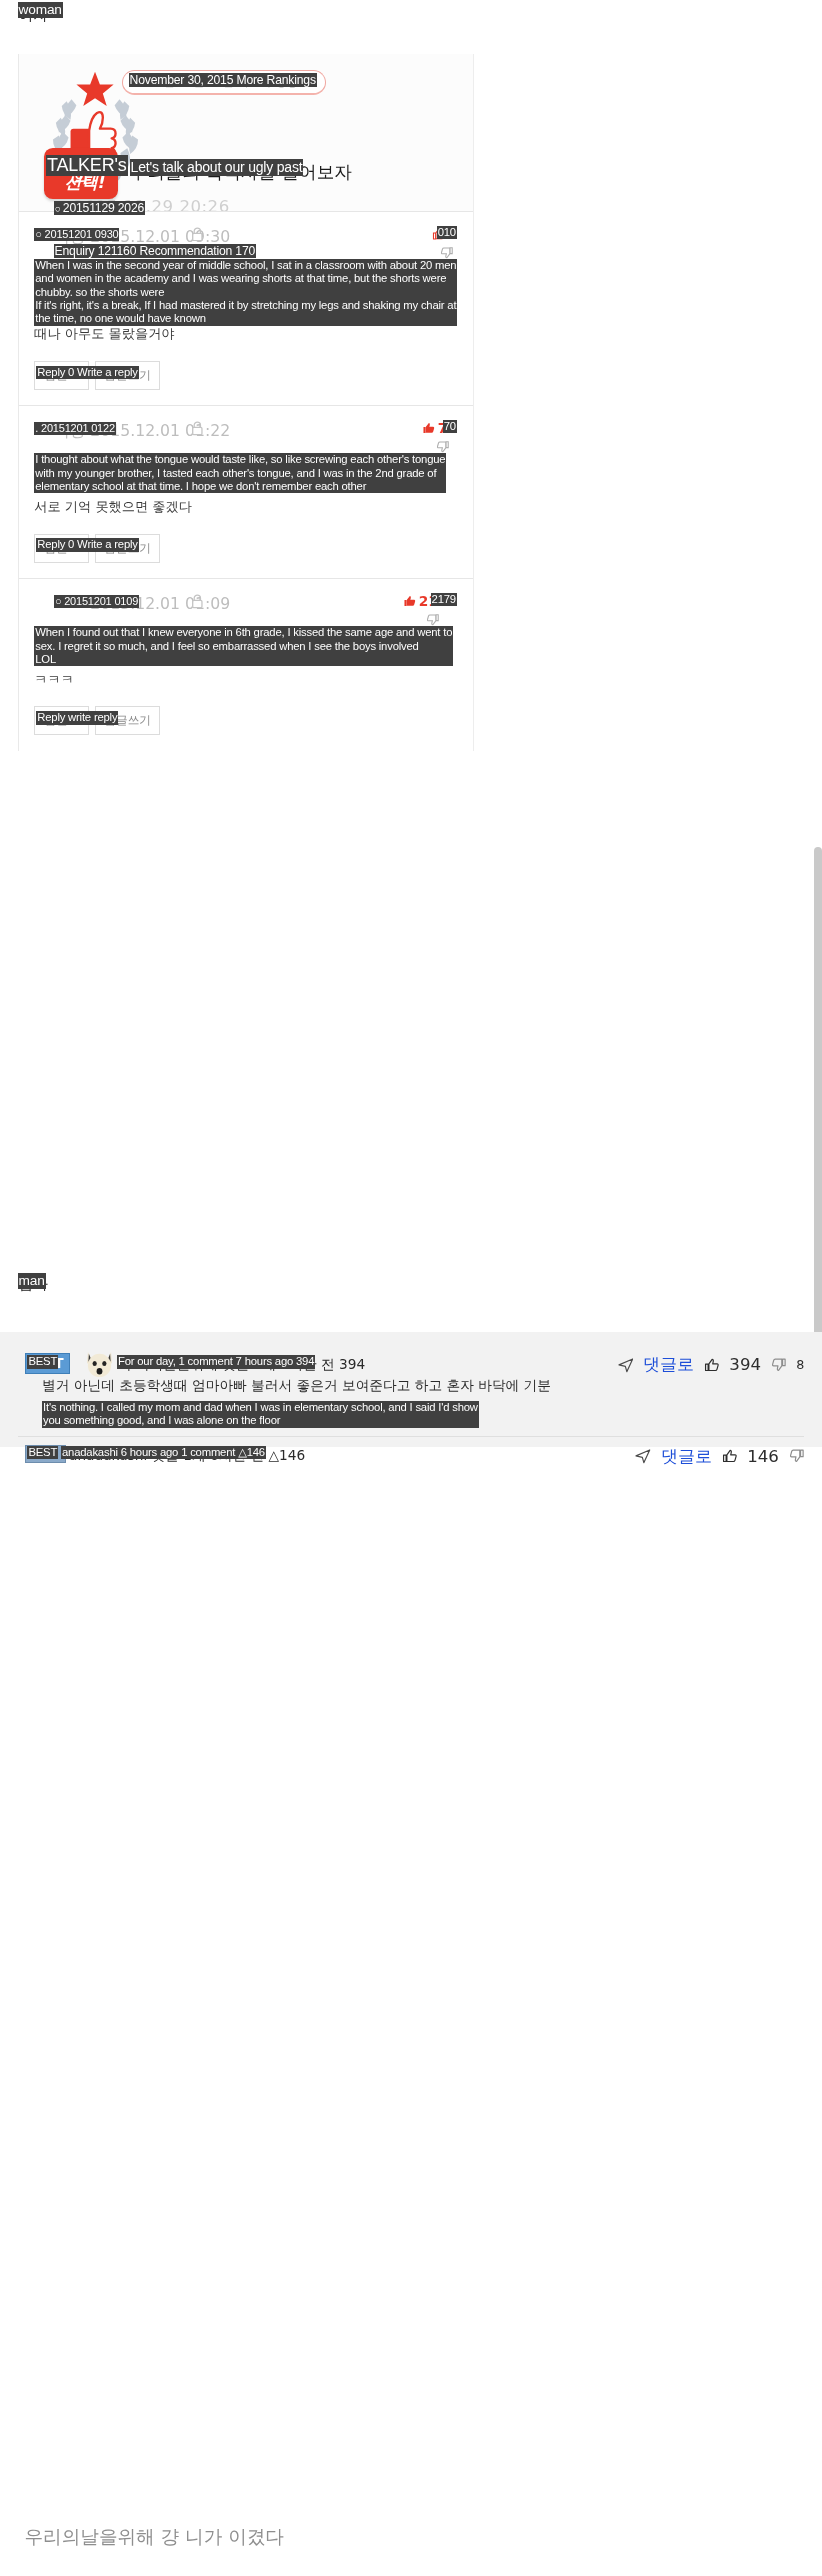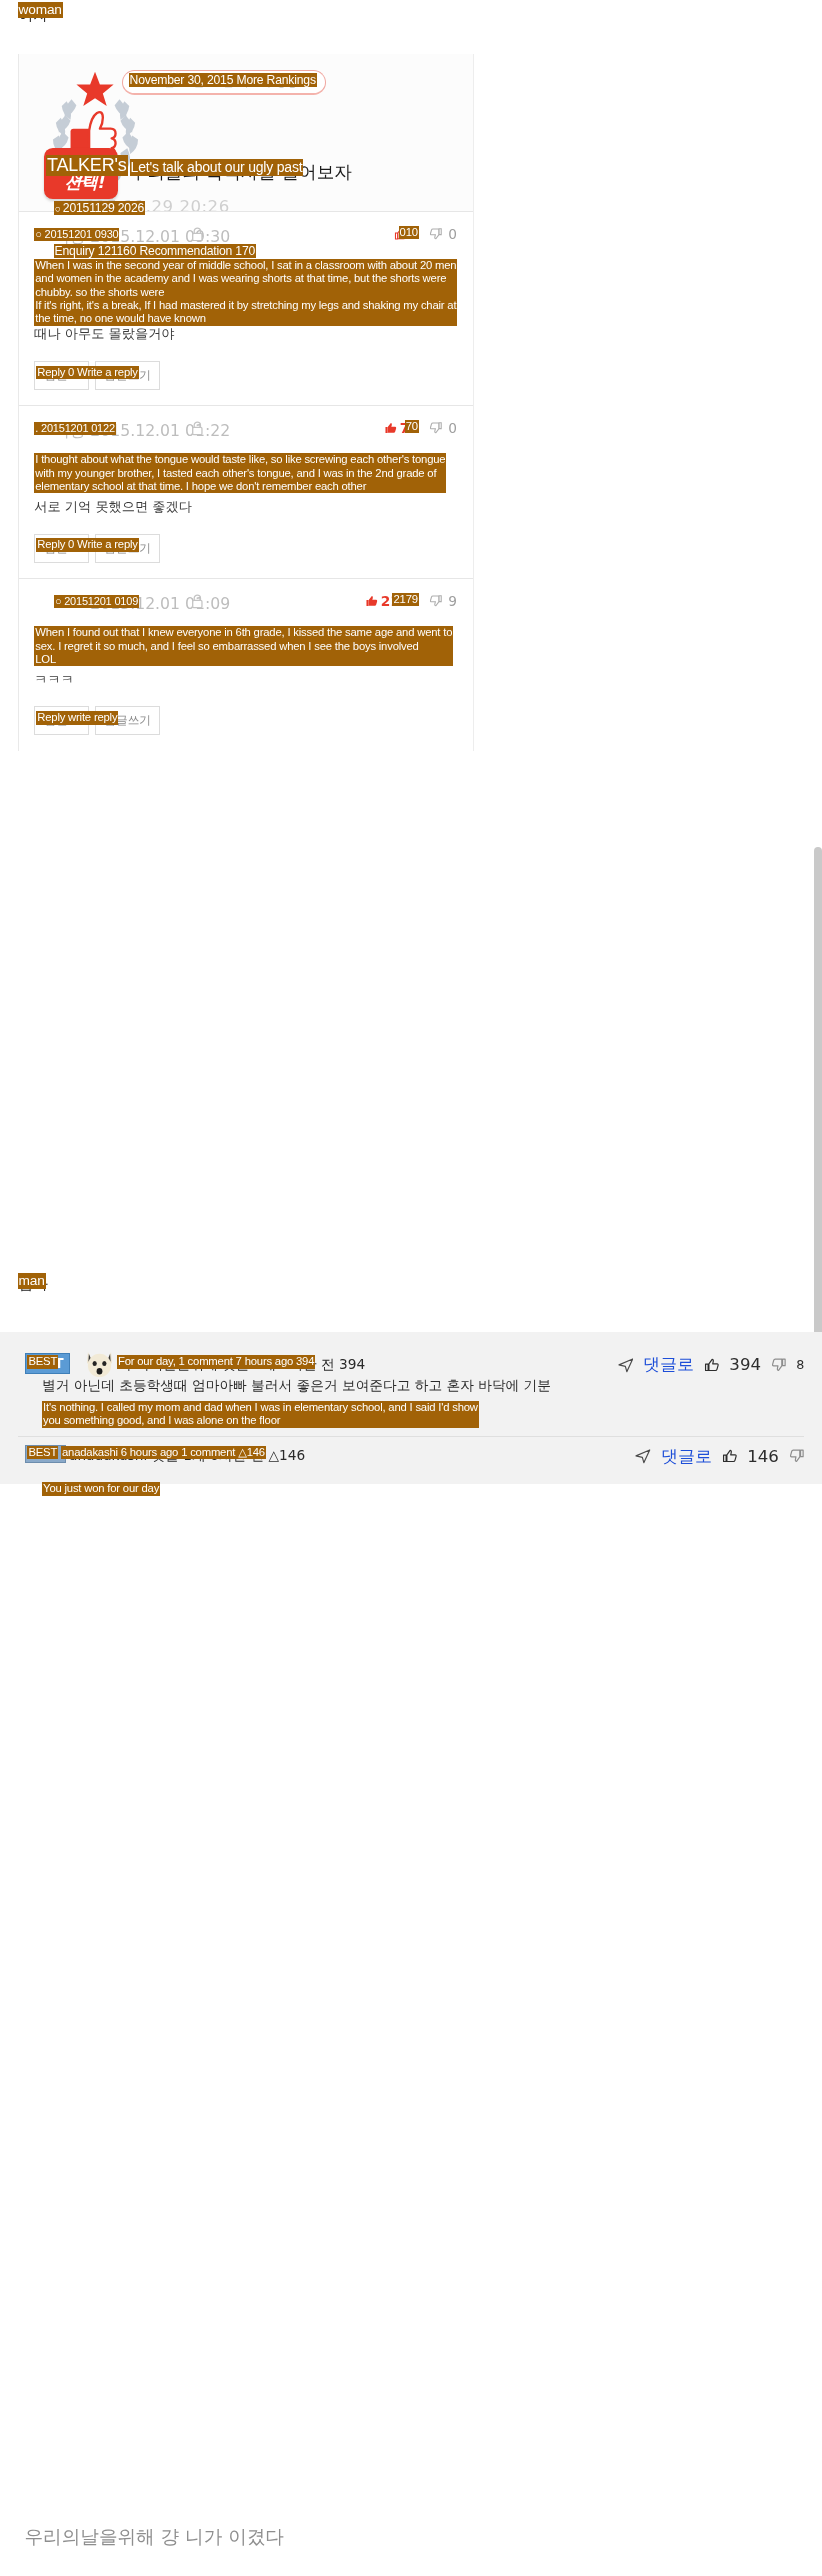--- a/index.html
+++ b/index.html
@@ -11,21 +11,21 @@
   .page {
     position: relative;
     width: 822px;
     height: 2576px;
     background: #ffffff;
     overflow: hidden;
   }
 
   
   .tr {
-    background: #a16207;
+    background: #404040;
     color: #ffffff;
     font-family: "Liberation Sans", sans-serif;
     font-weight: 400;
     letter-spacing: -0.2px;
     white-space: pre;
     display: inline-block;
     line-height: 1.18;
     padding: 0 1px;
   }
 
@@ -191,20 +191,21 @@
     font-size: 11px; z-index: 20;
   }
   .lock-icon {
     position: absolute; top: 1px;
     width: 12.7px; height: 14.7px;
   }
   .c-votes {
     position: absolute; right: 0px; top: 0px;
     display: flex; align-items: center; gap: 3.9px;
     white-space: nowrap;
+    flex-direction: column;
   }
   .c-votes .up-wrap { position: relative; display: inline-flex; align-items:center; }
   .c-votes .thumb-up { width: 13.7px; height: 13.7px; display:inline-block; }
   .c-votes .thumb-dn { width: 13.7px; height: 13.7px; display:inline-block; margin-left:5.9px; }
   .c-votes .num-up-orig {
     color: #e8392a; font-size: 13.7px; font-weight: bold; margin-left: 2px;
     font-family: "DejaVu Sans", sans-serif;
   }
   .c-votes .num-up-tr {
     position: absolute; right: 0; top: 0;
@@ -613,25 +614,20 @@
         <span class="lbl">댓글로</span>
         <svg class="ic" viewBox="0 0 16 16">
             <path d="M5 7 l3.3-4.6 q1.6 0 1.1 2.3 l-.5 2.3 h4.4 q1.5 0 1 1.8 l-1.1 3.9 q-.3 1.1-1.6 1.1 H5 z M1.6 7.2 h2.6 v6.6 H1.6 z" fill="none" stroke="#2d2d2d" stroke-width="1.2" stroke-linejoin="round"></path>
           </svg>
         <span class="cnt">146</span>
         <svg class="ic" viewBox="0 0 16 16">
             <path d="M11 9 l-3.3 4.6 q-1.6 0 -1.1 -2.3 l.5 -2.3 H2.7 q-1.5 0 -1 -1.8 l1.1 -3.9 q.3 -1.1 1.6 -1.1 H11 z M14.4 8.8 h-2.6 V2.2 h2.6 z" fill="none" stroke="#8d8d8d" stroke-width="1.2" stroke-linejoin="round"></path>
           </svg>
       </div>
 
-      <div class="yt-body" style="margin-top:9.8px;min-height:27.4px">
-        <div class="yt-body-tr" style="top:-2px">
-            <span class="tr">You just won for our day</span>
-          </div>
-      </div>
     </div>
 
   </div>
 
   <div class="grey-big">우리의날을위해 걍 니가 이겼다</div>
 
 </div>
 
 
 </body></html>

